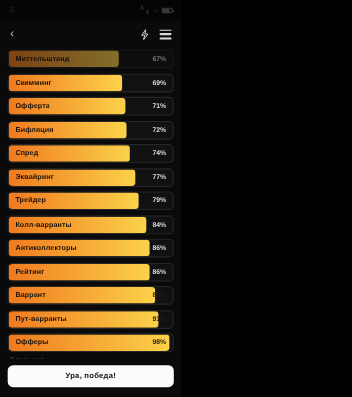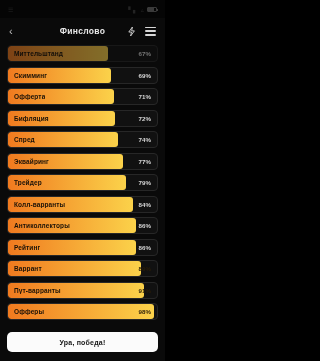--- a/index.html
+++ b/index.html
@@ -116,21 +116,20 @@
       <span class="sb-ico">▘▖</span>
       <span class="sb-ico">▵</span>
       <span class="batt">
           <i></i>
         </span>
     </div>
   </div>
 
   <div class="header">
     <div class="hdr-back">‹</div>
-    <div class="hdr-title">Финслово</div>
     <div class="hdr-actions">
       <span>
         <svg class="ico-bolt" viewBox="0 0 10 12" fill="none" stroke="#d8d8d8" stroke-width="1" stroke-linejoin="round">
           <path d="M6 1 L2 6.6 H5 L4 11 L8.2 5.3 H5.2 Z"></path>
         </svg>
       </span>
       <span class="ico-burger">
         <span></span>
           <span></span>
           <span></span>

